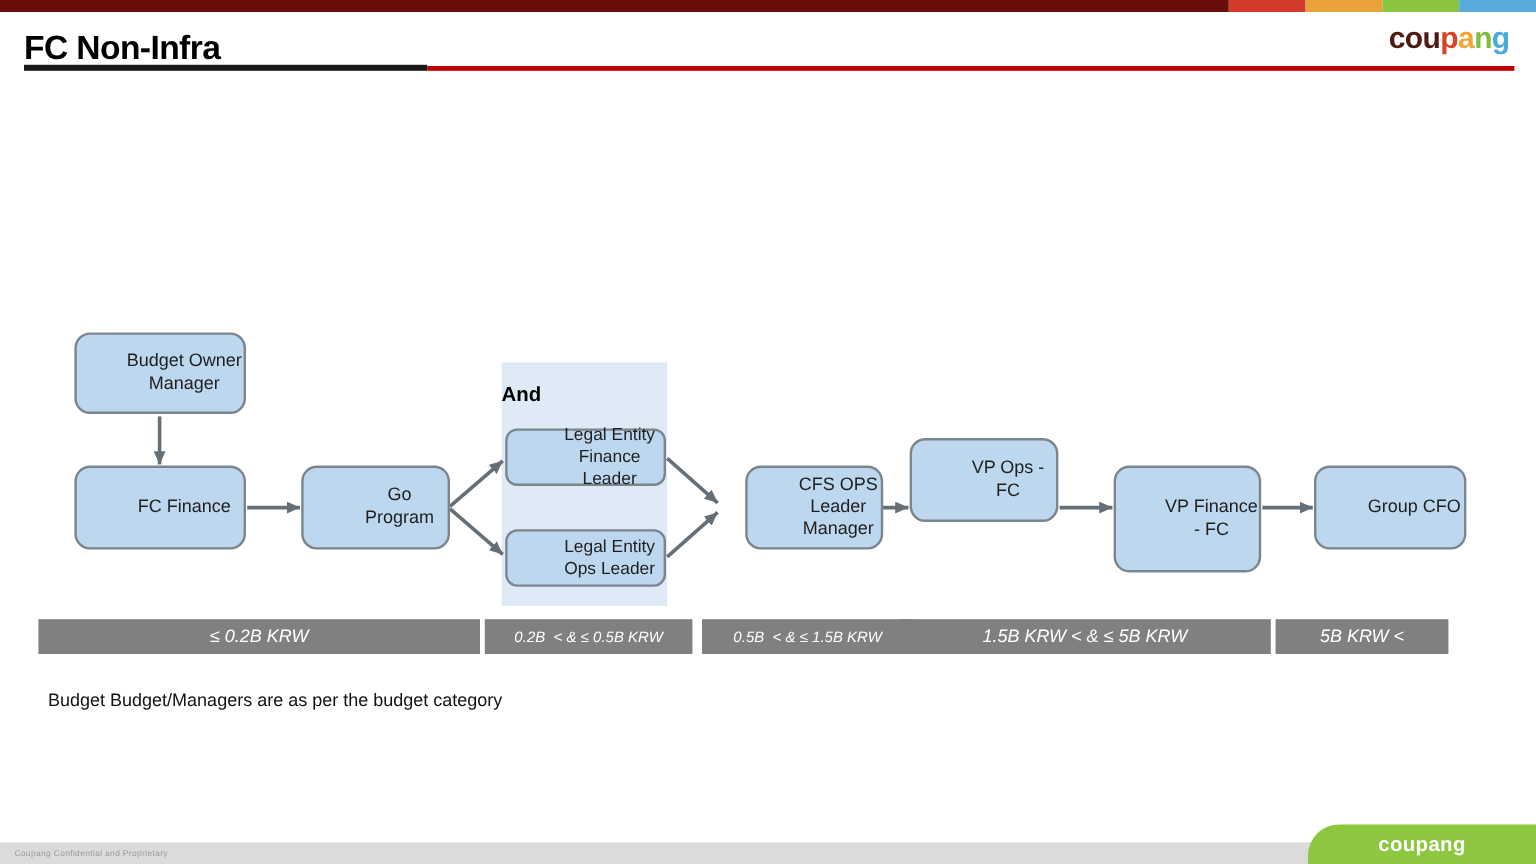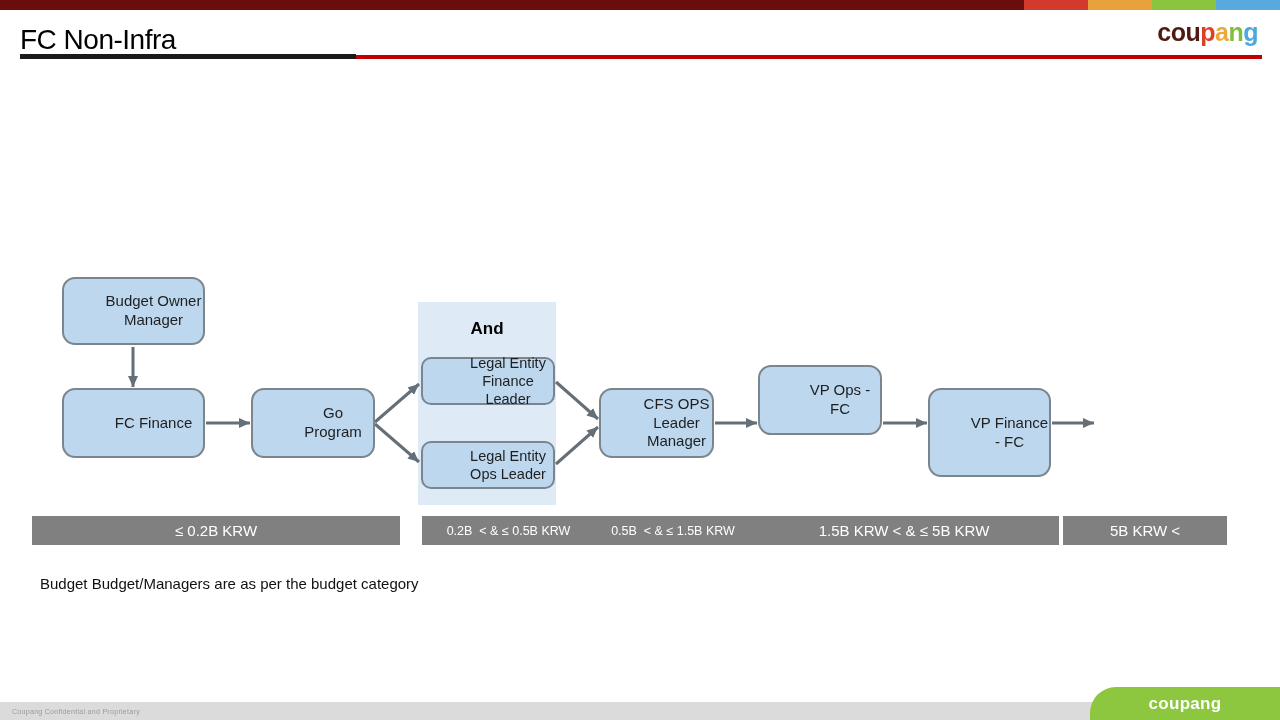--- a/index.html
+++ b/index.html
@@ -12,21 +12,21 @@
   
   .topbar { position:absolute; left:0; top:0; width:1280px; height:10px; display:flex; }
   .topbar .seg-maroon { flex:1; background:#6A0D0D; }
   .topbar .seg-red    { width:64px; background:#D23B2C; }
   .topbar .seg-orange { width:64px; background:#E9A13B; }
   .topbar .seg-green  { width:64px; background:#8BC540; }
   .topbar .seg-blue   { width:64px; background:#58AADC; }
 
   
   .page-title {
-    position:absolute; left:20px; top:24px; font-size:28px; font-weight:normal;
+    position:absolute; left:20px; top:24px; font-size:28px; font-weight:bold;
     color:#000; letter-spacing:-0.5px;
   }
   .title-rule { position:absolute; left:20px; top:54px; height:5px; display:flex; width:1242px; }
   .title-rule .rule-black { width:336px; height:5px; background:#1a1a1a; }
   .title-rule .rule-red   { flex:1; height:4px; margin-top:1px; background:#C00000; }
 
   
   .logo-top {
     position:absolute; right:22px; top:20px; font-size:25px; font-weight:bold;
     letter-spacing:-0.5px; line-height:1;
@@ -41,27 +41,27 @@
     display:flex; align-items:center; justify-content:center; text-align:center;
     color:#1f1f1f; font-size:15px; line-height:1.25;padding-left:40px;
   }
   .node-label { white-space:pre-line; }
 
   .and-panel {
     position:absolute; left:418px; top:302px; width:138px; height:203px;
     background:#DEEBF7;
   }
   .and-label {
-    display:block; margin-top:17px; text-align:center; font-size:17px; font-weight:bold; color:#000;
+    display:block; margin-top:17px; text-align:left; font-size:17px; font-weight:bold; color:#000;
   }
 
   
   .tier {
     position:absolute; top:516px; height:29px; background:#808080; color:#ffffff;
-    display:flex; align-items:center; justify-content:center; white-space:pre;
+    display:flex; align-items:center; justify-content:center; white-space:pre;font-style:italic;
   }
   .tier-lg { font-size:15px; }
   .tier-sm { font-size:12.5px; }
 
   
   .note { position:absolute; left:40px; top:575px; font-size:15px; color:#111; }
 
   
   .footer-bar {
     position:absolute; left:0; bottom:0; width:1280px; height:18px; background:#DBDBDB;
@@ -129,38 +129,41 @@
     <span class="node-label">FC Finance</span>
   </div>
   <div class="node" style="left:421px;top:357px;width:134px;height:48px;border-radius:10px;font-size:14.5px">
     <span class="node-label">Legal Entity
 Finance Leader</span>
   </div>
   <div class="node" style="left:421px;top:441px;width:134px;height:48px;border-radius:10px;font-size:14.5px">
     <span class="node-label">Legal Entity
 Ops Leader</span>
   </div>
-  <div class="node" style="left:599px;top:388px;width:115px;height:70px">
+  <div class="node" style="left:621px;top:388px;width:115px;height:70px">
     <span class="node-label">CFS OPS
 Leader
 Manager</span>
   </div>
   <div class="node" style="left:758px;top:365px;width:124px;height:70px">
     <span class="node-label">VP Ops - FC</span>
   </div>
   <div class="node" style="left:928px;top:388px;width:123px;height:89px">
     <span class="node-label">VP Finance
 - FC</span>
   </div>
+  <div class="node" style="left:1095px;top:388px;width:127px;height:70px">
+    <span class="node-label">Group CFO</span>
+  </div>
 
   <div class="tier tier-lg" style="left:32px;width:368px">≤ 0.2B KRW</div>
-  <div class="tier tier-sm" style="left:422px;width:173px">0.2B  &lt; &amp; ≤ 0.5B KRW</div>
+  <div class="tier tier-sm" style="left:404px;width:173px">0.2B  &lt; &amp; ≤ 0.5B KRW</div>
   <div class="tier tier-sm" style="left:585px;width:176px">0.5B  &lt; &amp; ≤ 1.5B KRW</div>
   <div class="tier tier-lg" style="left:749px;width:310px">1.5B KRW &lt; &amp; ≤ 5B KRW</div>
-  <div class="tier tier-lg" style="left:1063px;width:164px">5B KRW &lt;</div>
+  <div class="tier tier-lg" style="left:1063px;width:144px">5B KRW &lt;</div>
 
   <div class="note">Budget Budget/Managers are as per the budget category</div>
 
   <div class="footer-bar">
     <span class="footer-text">Coupang Confidential and Proprietary</span>
   </div>
   <div class="corner-tab">
     <span>coupang</span>
   </div>
 

